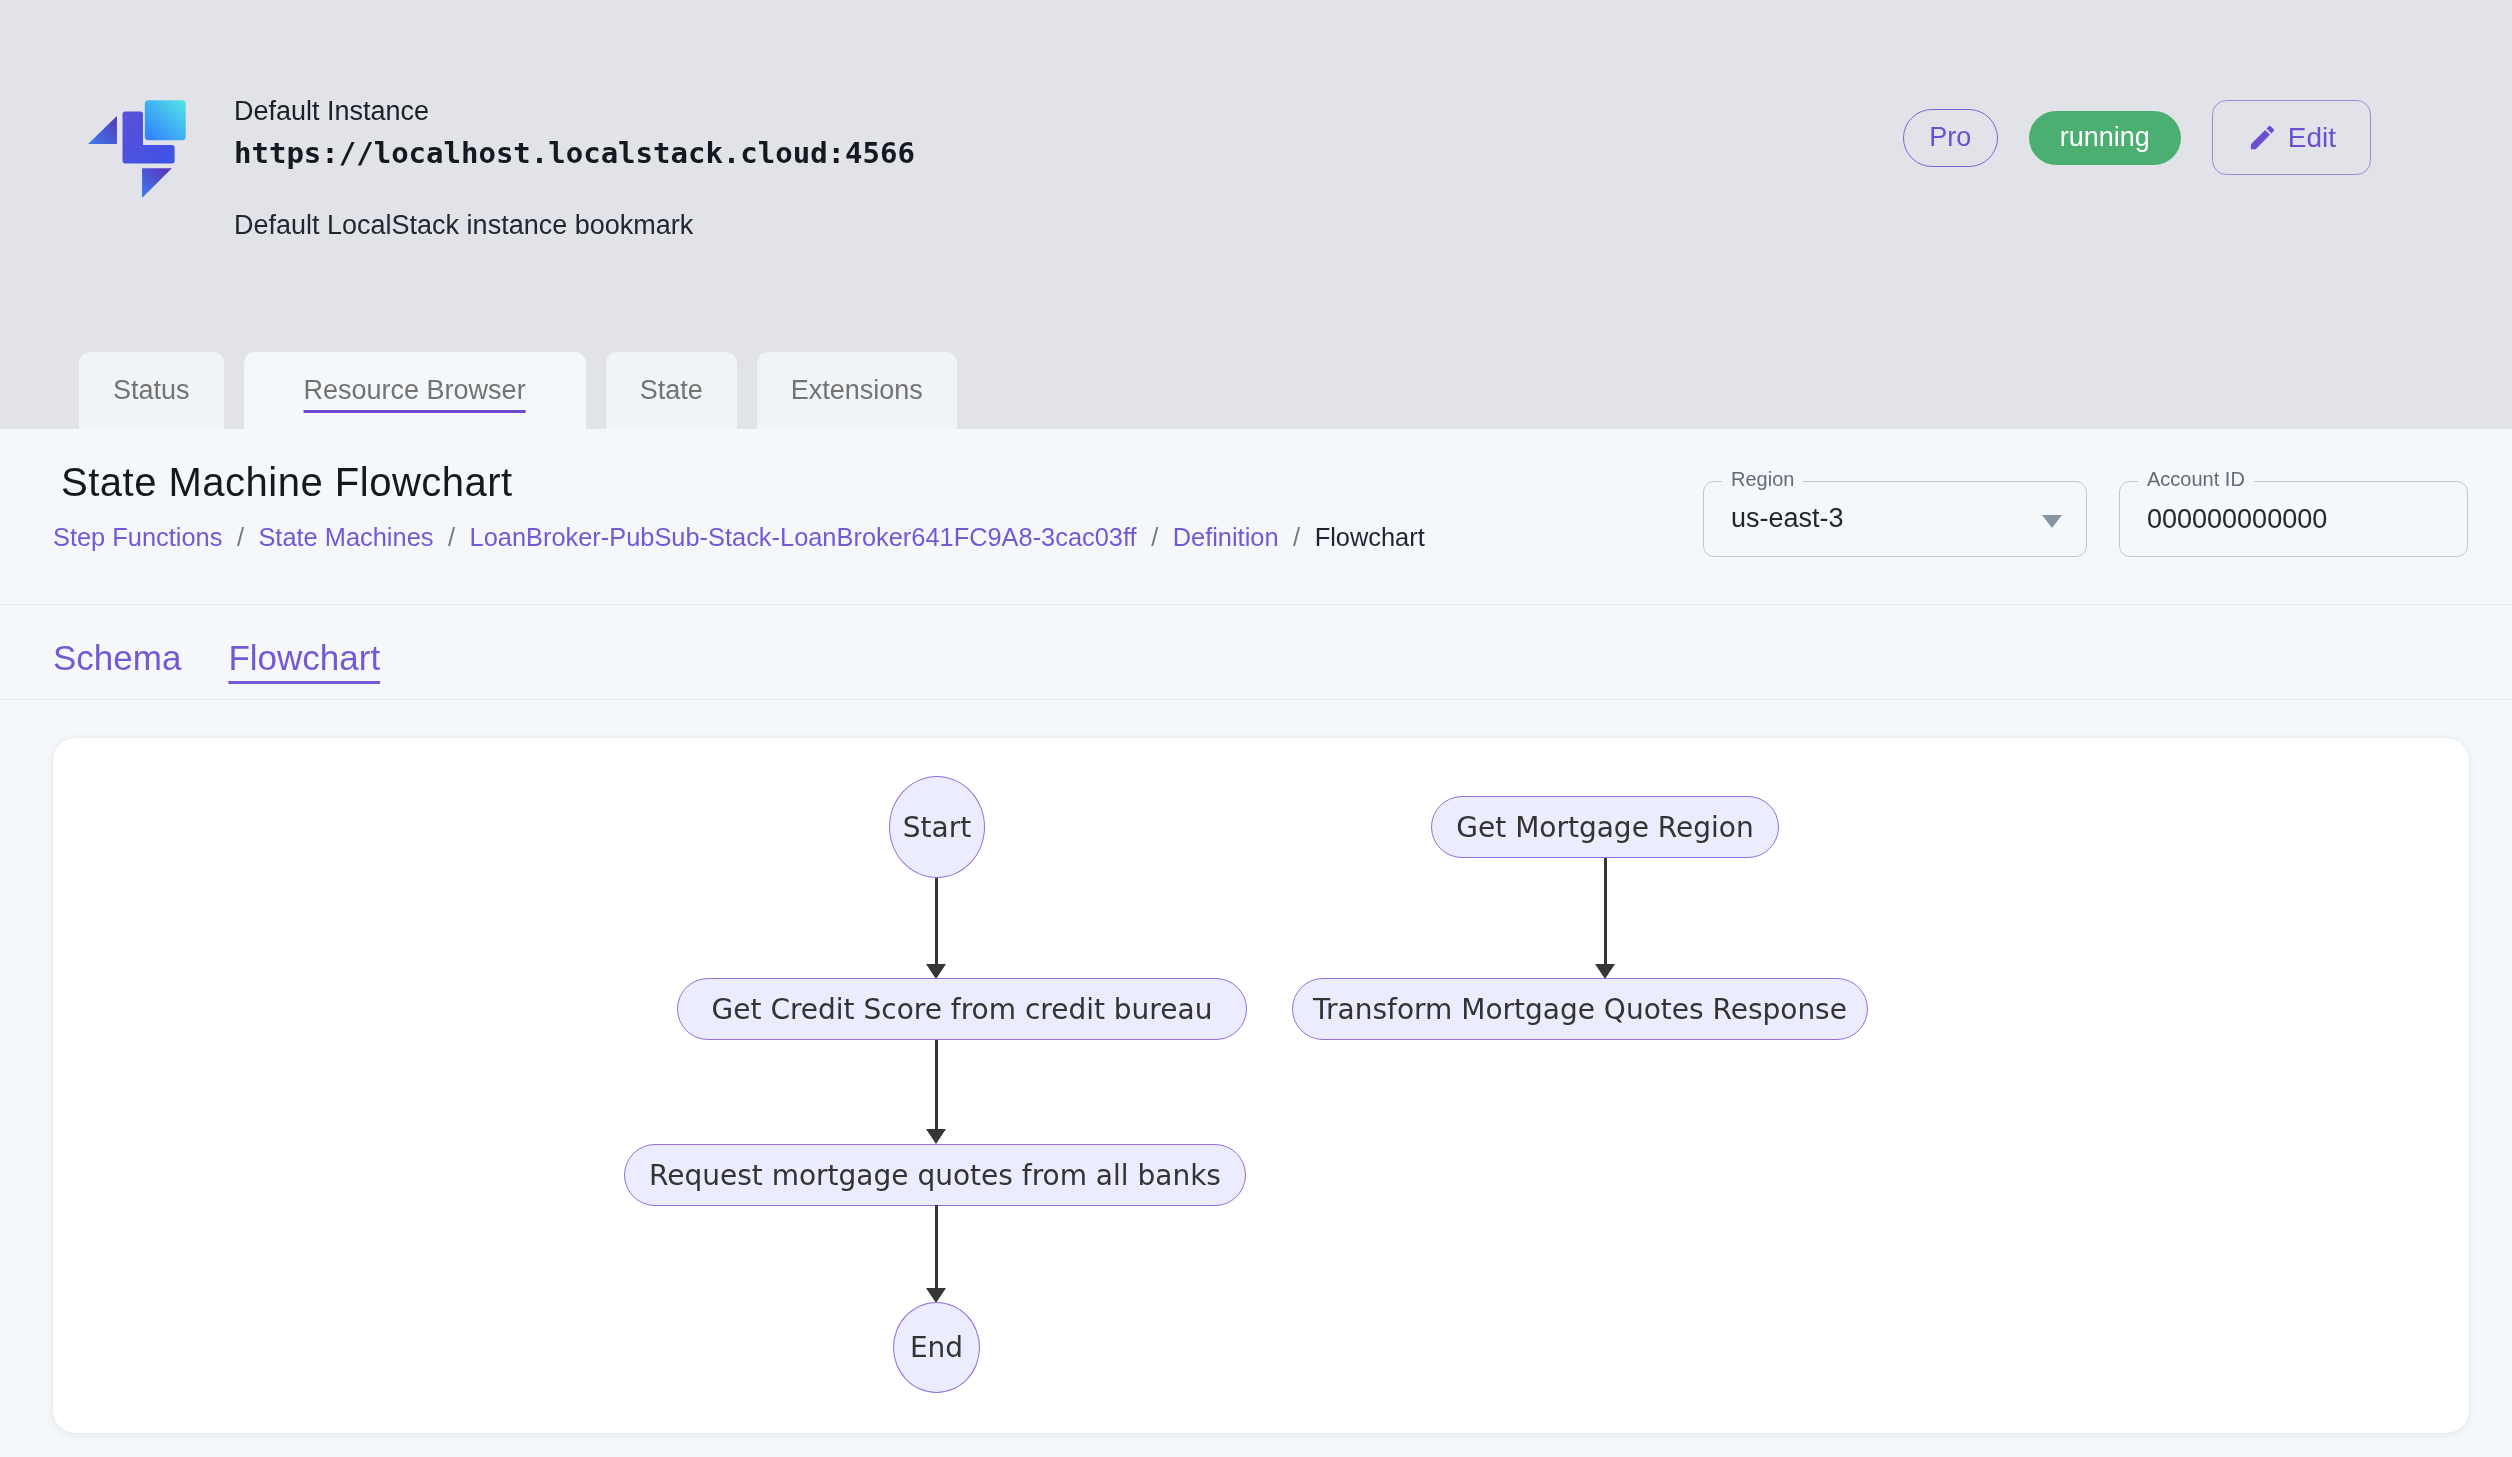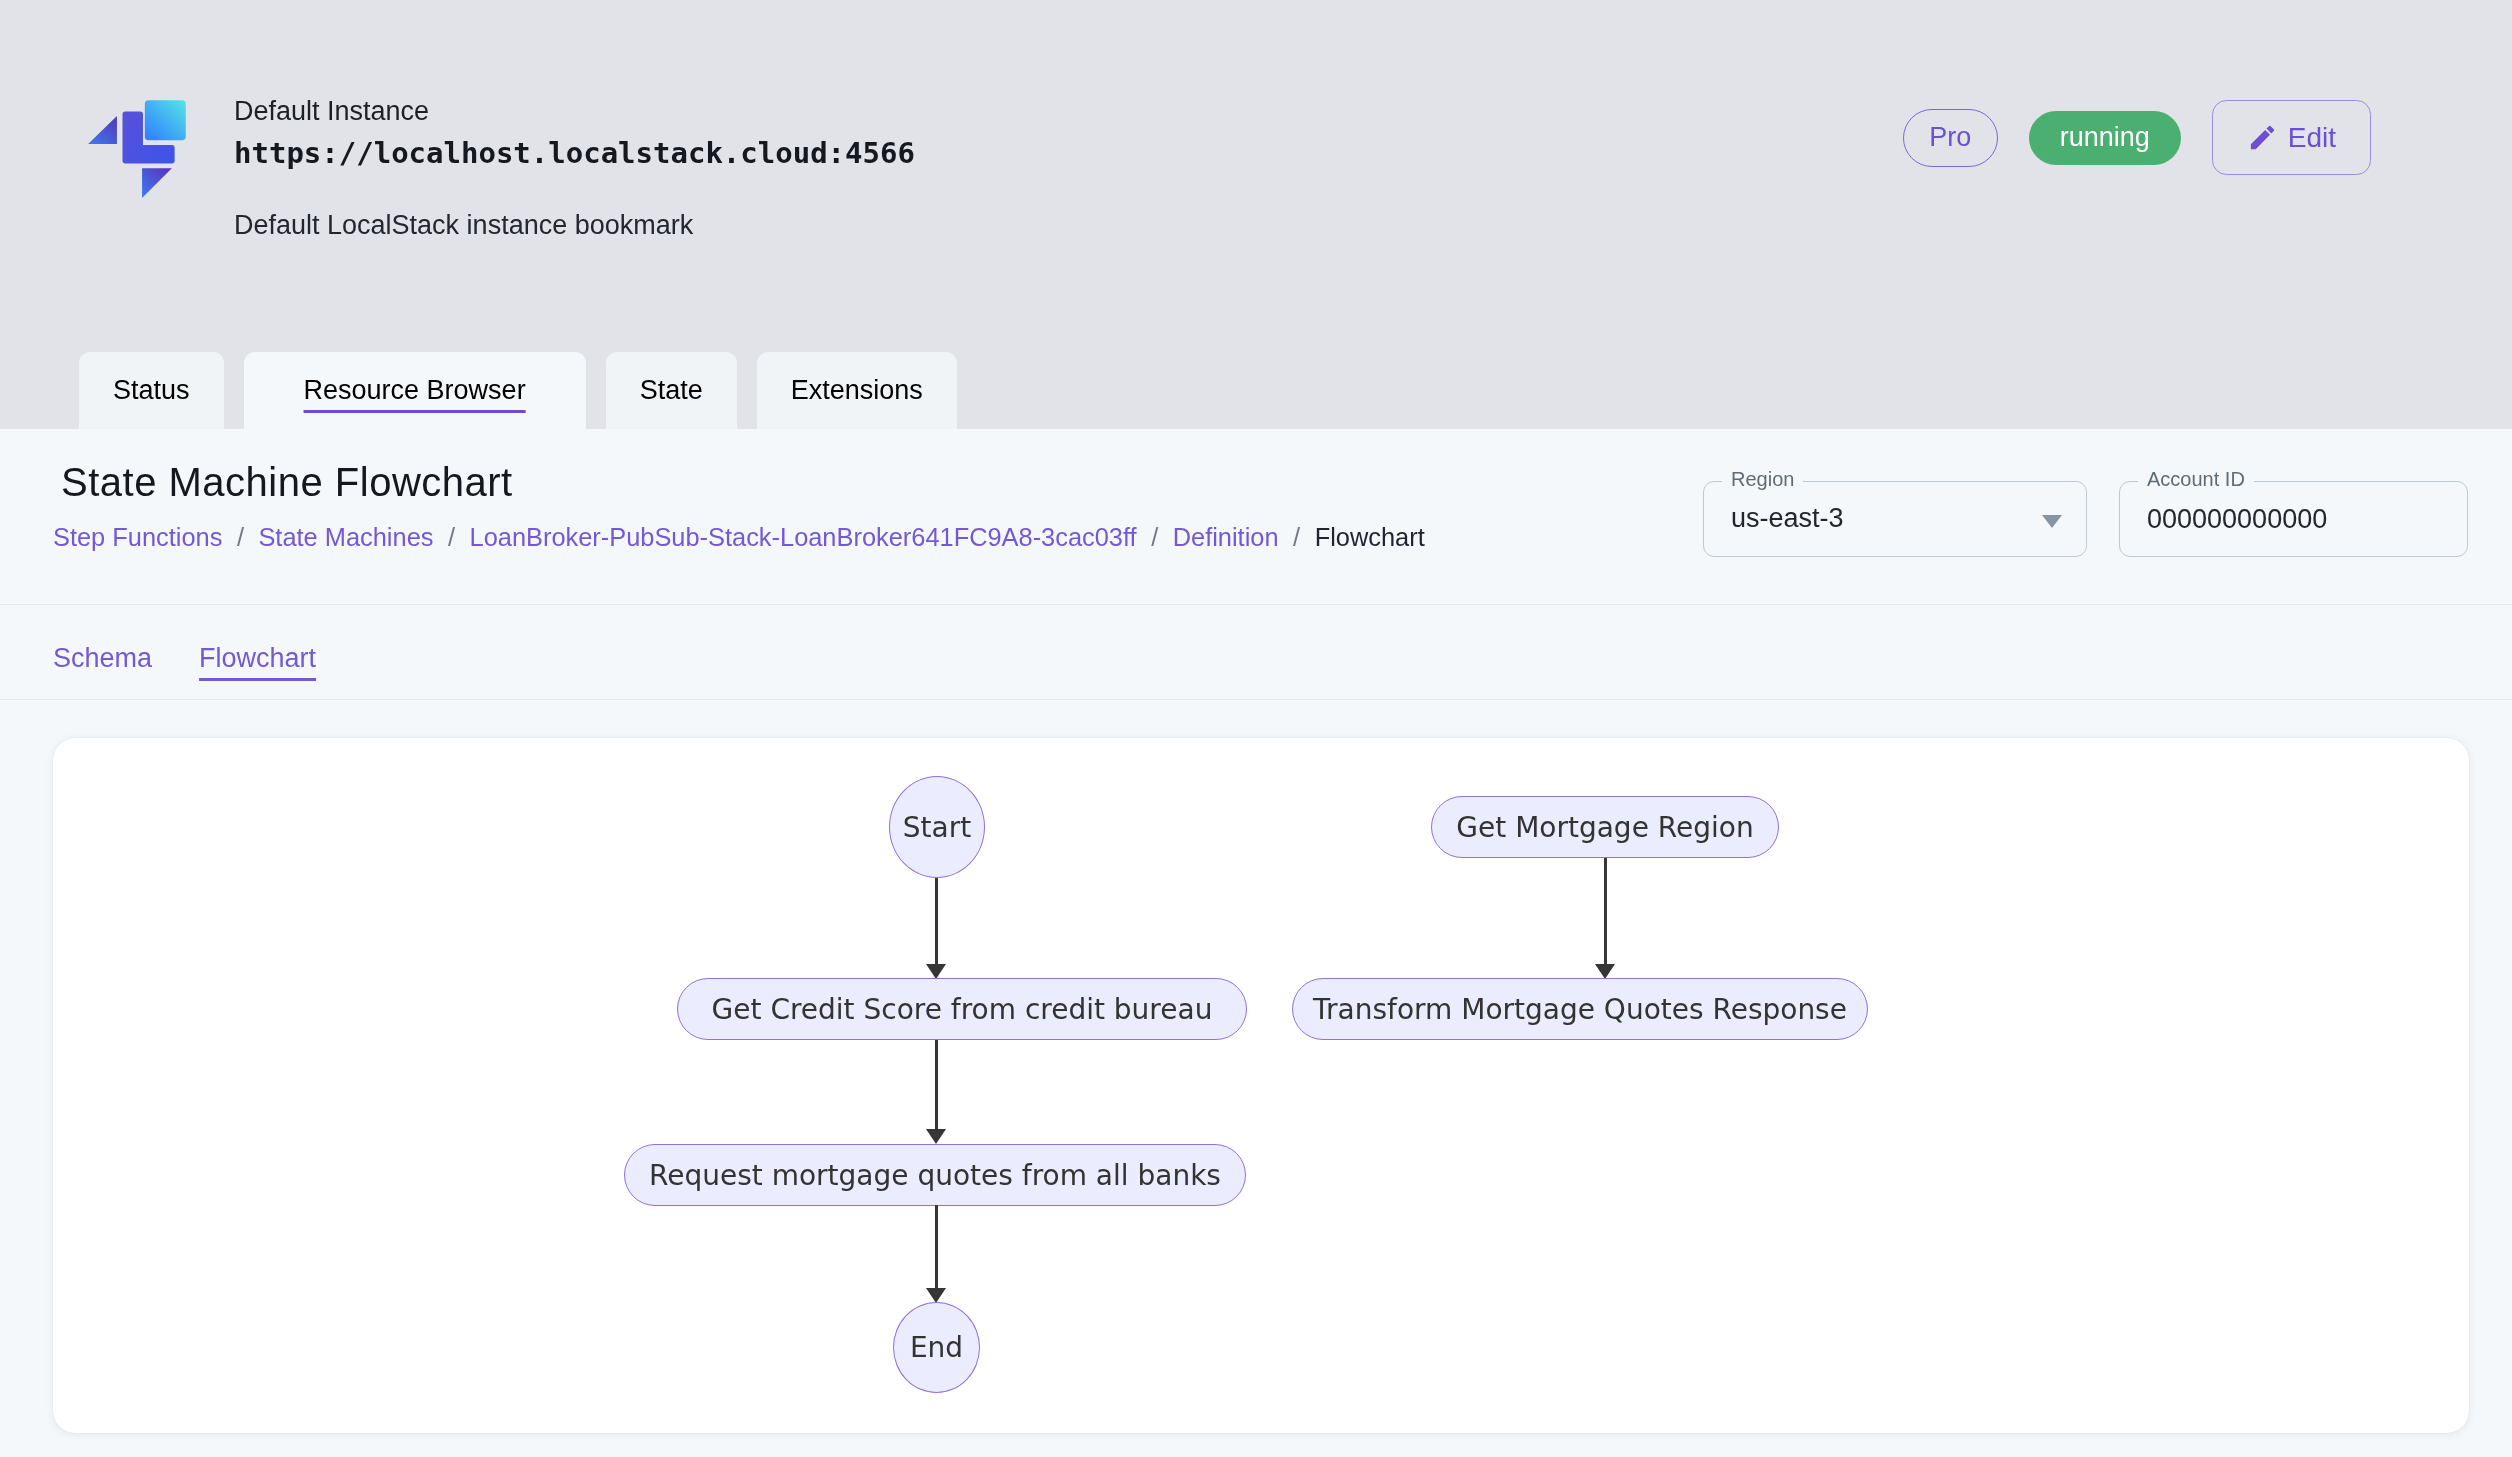--- a/index.html
+++ b/index.html
@@ -36,21 +36,21 @@
     color:#6d4fd2; font-size:28px; font-family:"Liberation Sans", sans-serif; cursor:pointer;
   }
   .edit-btn svg { width:31px; height:31px; }
 
   
   .tabs { position:absolute; left:79px; top:352px; display:flex; gap:20px; }
   .tab {
     height:77px; display:flex; align-items:center;
     padding:0 34px; background:#f1f4f7;
     border-radius:11px 11px 0 0;
-    color:#000000; font-size:27px; cursor:pointer; white-space:nowrap;
+    color:#737373; font-size:27px; cursor:pointer; white-space:nowrap;
   }
   .tab.active {
     background:#f5f8fa; padding:0 60px;
     text-decoration:underline; text-decoration-thickness:2.7px; text-underline-offset:11px; text-decoration-color:#6d4ad0;
   }
 
   
   .panel { position:absolute; left:0; top:429px; width:2512px; height:1028px; background:#f5f8fa; }
 
   .toolbar { position:relative; height:176px; border-bottom:0.9px solid #e4e7eb; }
@@ -74,21 +74,21 @@
     font-size:27px; color:#22262d; padding:0 27px; font-family:"Liberation Sans", sans-serif;
   }
   .caret {
     position:absolute; right:23.6px; top:33px; width:0; height:0;
     border-left:10px solid transparent; border-right:10px solid transparent;
     border-top:13.6px solid #8794a3;
   }
 
   
   .subtabs { height:95px; display:flex; align-items:center; gap:47px; padding-left:53px; border-bottom:0.9px solid #e4e7eb; }
-  .subtab { font-size:27px; color:#7558d4; cursor:pointer;margin-top:12px; }
+  .subtab { font-size:35px; color:#7558d4; cursor:pointer;margin-top:12px; }
   .subtab.active { text-decoration:underline; text-decoration-thickness:2.7px; text-underline-offset:11px; }
 
   
   .card {
     position:relative; margin:38px 44px 0 53px;
     width:2416px; height:695px; background:#ffffff;
     border-radius:22px; box-shadow:0 1.8px 9px rgba(25,35,55,0.07), 0 0 0.9px rgba(25,35,55,0.15);
   }
   .node {
     position:absolute; display:flex; align-items:center; justify-content:center;

